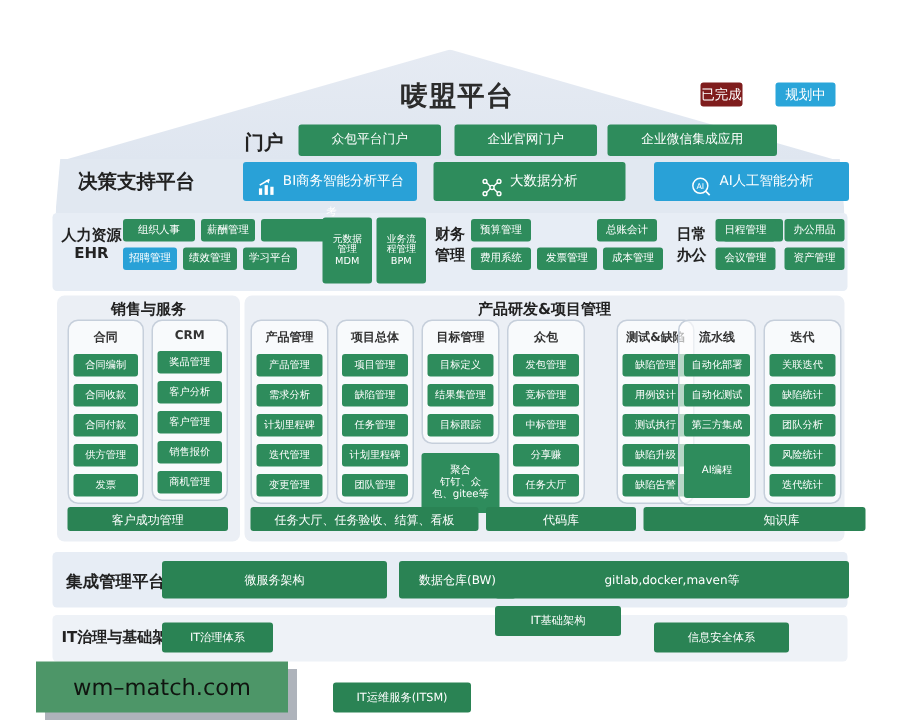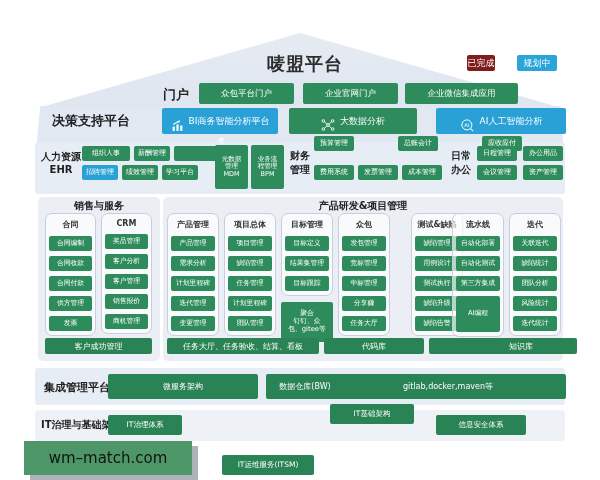--- a/index.html
+++ b/index.html
@@ -128,21 +128,21 @@
 
   <div class="btn abs tallblk" style="left:215px;top:145px;width:33px;height:44px;">元数据
 管理
 MDM</div>
   <div class="btn abs tallblk" style="left:251px;top:145px;width:33px;height:44px;">业务流
 程管理
 BPM</div>
 
   <div class="row-label" style="left:287px;top:149px;width:26px;text-align:center;font-size:10px;white-space:pre-line;">财务
 管理</div>
-  <div class="grid-row" style="left:314px;top:136px;gap:44px;">
+  <div class="grid-row" style="left:314px;top:146px;gap:44px;">
       <div class="btn" style="width: 40px;">预算管理</div>
       <div class="btn" style="width: 40px;">总账会计</div>
       <div class="btn" style="width: 40px;">应收应付</div>
     </div>
   <div class="grid-row" style="left:314px;top:165px;">
       <div class="btn" style="width: 40px;">费用系统</div>
       <div class="btn" style="width: 40px;">发票管理</div>
       <div class="btn" style="width: 40px;">成本管理</div>
     </div>
 

